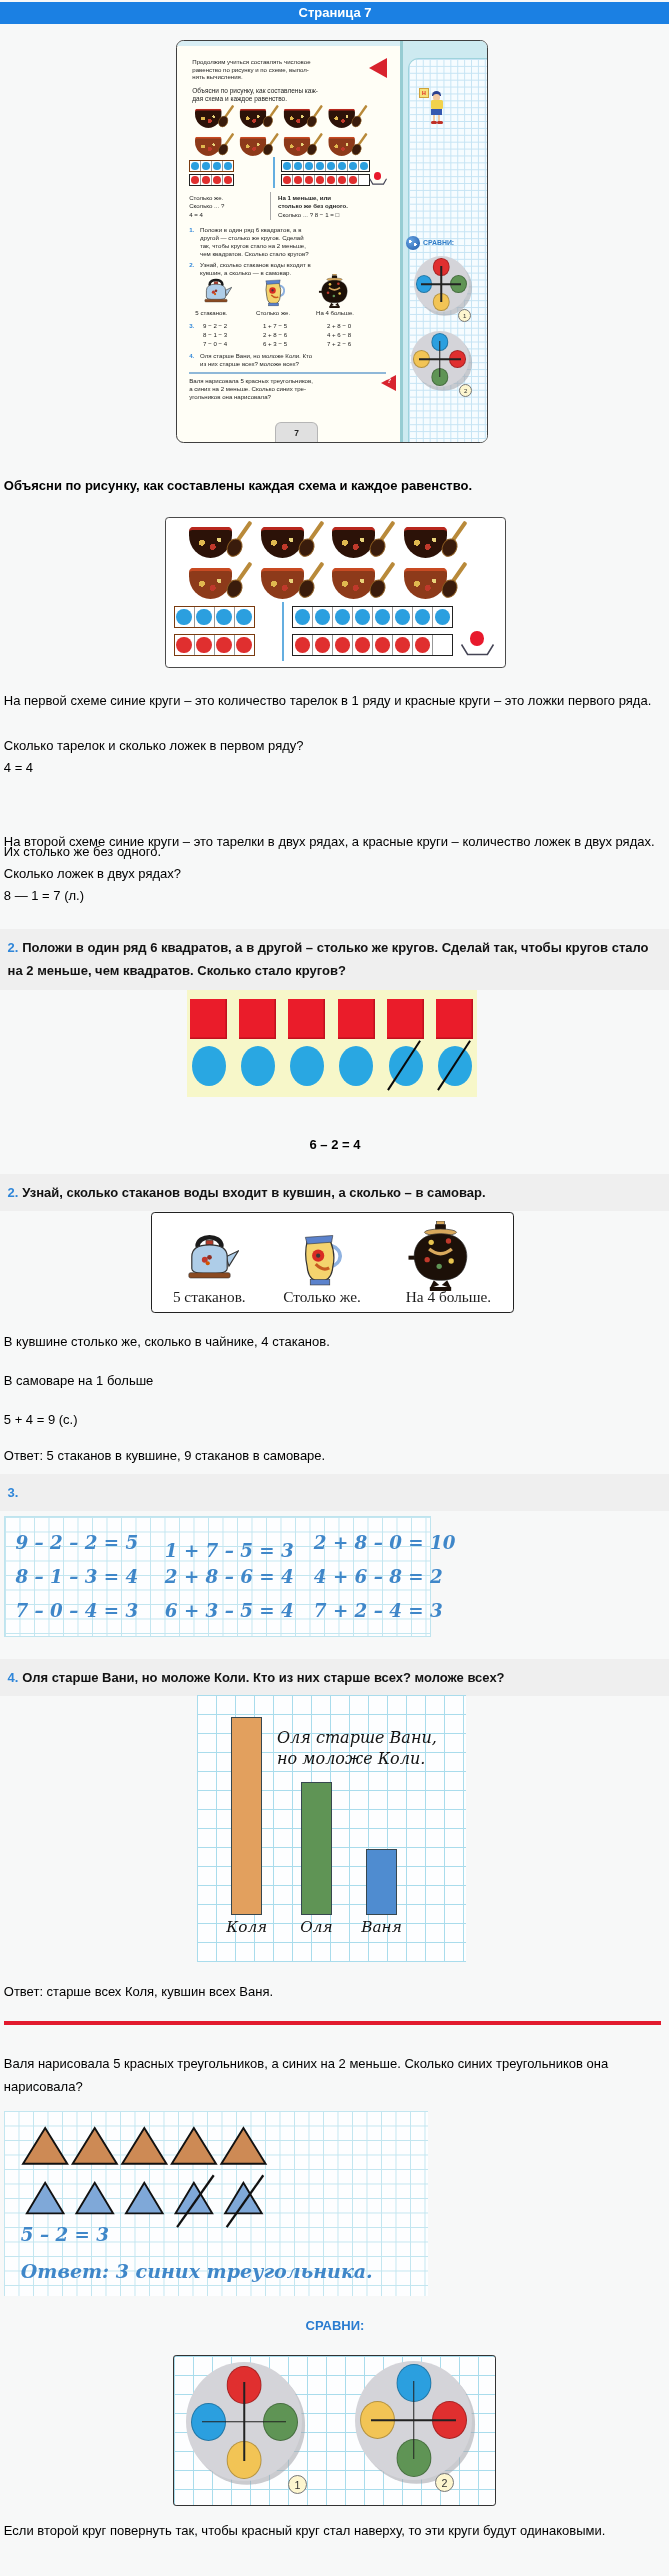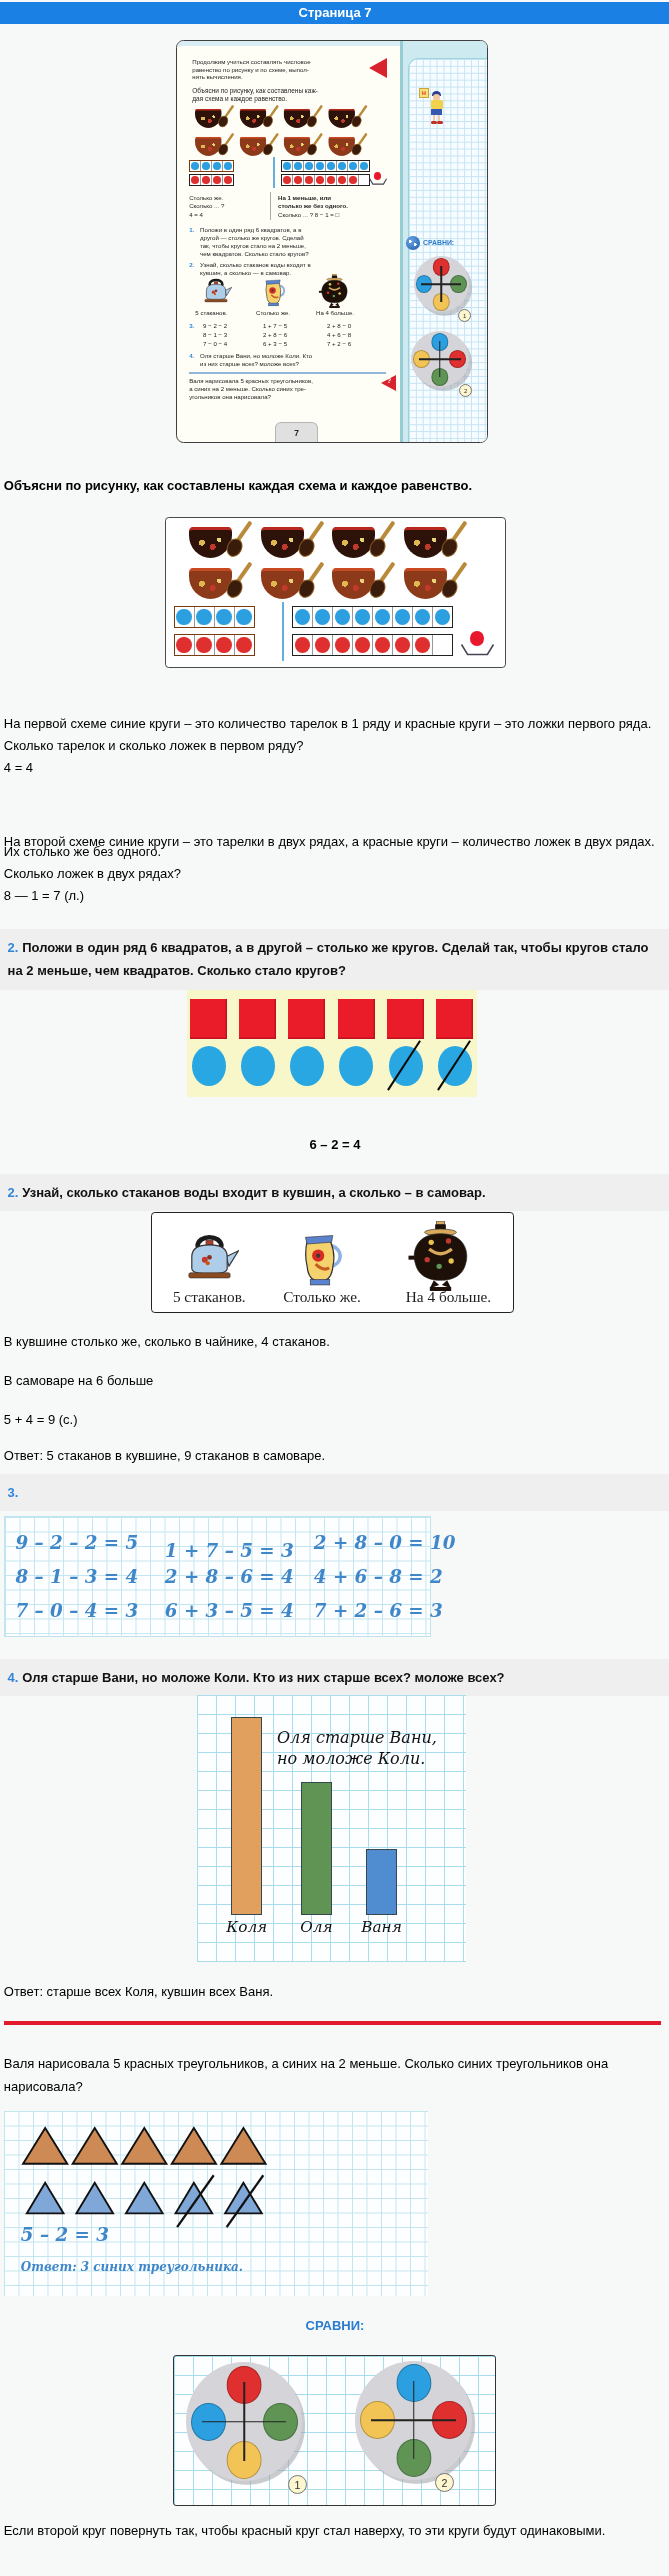--- a/index.html
+++ b/index.html
@@ -498,21 +498,21 @@
           <div class="cdot" style="background: rgb(224, 47, 47);"></div>
         </div>
         <div class="cell"></div>
       </div>
     <div class="basket-dot" style="left:304px;top:113px;"></div>
     <svg class="abs" style="left:294px;top:125px;" width="35" height="13.7" viewBox="0 0 46 18">
       <path d="M2 2 L10 15 L36 15 L44 2" fill="none" stroke="#445" stroke-width="2"></path>
     </svg>
   </div>
 
-  <div class="para" style="top:712px;">На первой схеме синие круги – это количество тарелок в 1 ряду и красные круги – это ложки первого ряда.</div>
+  <div class="para" style="top:689px;">На первой схеме синие круги – это количество тарелок в 1 ряду и красные круги – это ложки первого ряда.</div>
   <div class="para" style="top:734px;">Сколько тарелок и сколько ложек в первом ряду?</div>
   <div class="para" style="top:756px;">4 = 4</div>
   <div class="para" style="top:786px;margin-top:44px;">На второй схеме синие круги – это тарелки в двух рядах, а красные круги – количество ложек в двух рядах.</div>
   <div class="para" style="top:840px;">Их столько же без одного.</div>
   <div class="para" style="top:862px;">Сколько ложек в двух рядах?</div>
   <div class="para" style="top:884px;">8 — 1 = 7 (л.)</div>
 
   <div class="task-head" style="top:929px;">
     <span class="task-num">2.</span><span>Положи в один ряд 6 квадратов, а в другой – столько же кругов. Сделай так, чтобы кругов стало на 2 меньше, чем квадратов. Сколько стало кругов?</span>
   </div>
@@ -577,37 +577,37 @@
         <circle cx="30" cy="58" r="4" fill="#c0392b"></circle>
       <path d="M40 89 L34 101 L48 96 Z" fill="#1c1008"></path>
         <path d="M60 89 L66 101 L52 96 Z" fill="#1c1008"></path>
       <rect x="34" y="99" width="32" height="6" fill="#1c1008"></rect>
     </svg>
     <div class="abs serif" style="left:15.3px;top:75px;width:84px;text-align:center;font-size:15.3px;">5 стаканов.</div>
     <div class="abs serif" style="left:124px;top:75px;width:92px;text-align:center;font-size:15.3px;">Столько же.</div>
     <div class="abs serif" style="left:243px;top:75px;width:107px;text-align:center;font-size:15.3px;">На 4 больше.</div>
   </div>
   <div class="para" style="top:1330px;">В кувшине столько же, сколько в чайнике, 4 стаканов.</div>
-  <div class="para" style="top:1369px;">В самоваре на 6 больше</div>
+  <div class="para" style="top:1369px;">В самоваре на 1 больше</div>
   <div class="para" style="top:1408px;">5 + 4 = 9 (с.)</div>
   <div class="para" style="top:1444px;">Ответ: 5 стаканов в кувшине, 9 стаканов в самоваре.</div>
 
   <div class="task-head" style="top:1474px;">
     <span class="task-num">3.</span>
   </div>
   <div class="abs checker" id="eq-rows" style="left:3.8px;top:1516px;width:425px;height:119px;border:0.8px solid #bfe4ee;">
       <span class="eq-cell" style="left: 10.7px; top: 15.3px;">9 – 2 – 2 = 5</span>
       <span class="eq-cell" style="left: 160px; top: 23px;">1 + 7 – 5 = 3</span>
       <span class="eq-cell" style="left: 309px; top: 15.3px;">2 + 8 – 0 = 10</span>
       <span class="eq-cell" style="left: 10.7px; top: 49px;">8 – 1 – 3 = 4</span>
       <span class="eq-cell" style="left: 160px; top: 49px;">2 + 8 – 6 = 4</span>
       <span class="eq-cell" style="left: 309px; top: 49px;">4 + 6 – 8 = 2</span>
       <span class="eq-cell" style="left: 10.7px; top: 83px;">7 – 0 – 4 = 3</span>
       <span class="eq-cell" style="left: 160px; top: 83px;">6 + 3 – 5 = 4</span>
-      <span class="eq-cell" style="left: 309px; top: 83px;">7 + 2 – 6 = 3</span>
+      <span class="eq-cell" style="left: 309px; top: 83px;">7 + 2 – 4 = 3</span>
     </div>
 
   <div class="task-head" style="top:1659px;">
     <span class="task-num">4.</span><span>Оля старше Вани, но моложе Коли. Кто из них старше всех? моложе всех?</span>
   </div>
   <div class="abs checker-lg" id="fig-age" style="left:197px;top:1695px;width:269px;height:267px;">
     <div class="abs" id="bars" style="left:0;top:0;width:100%;height:100%;">
         <div class="age-bar" style="height: 198px; left: 34px; background: rgb(226, 160, 94);"></div>
         <div class="age-bar" style="height: 133px; left: 104px; background: rgb(95, 148, 85);"></div>
         <div class="age-bar grid-bar" style="height: 66px; left: 169px; background: rgb(79, 140, 208);"></div>
@@ -637,21 +637,21 @@
         <polygon points="314,22 285,69 343,69" fill="#cd8a55" stroke="#111" stroke-width="2.5"></polygon>
         <polygon points="54,94 30,134 78,134" fill="#7fa8d8" stroke="#111" stroke-width="2.5"></polygon>
         <polygon points="119,94 95,134 143,134" fill="#7fa8d8" stroke="#111" stroke-width="2.5"></polygon>
         <polygon points="184,94 160,134 208,134" fill="#7fa8d8" stroke="#111" stroke-width="2.5"></polygon>
         <polygon points="249,94 225,134 273,134" fill="#7fa8d8" stroke="#111" stroke-width="2.5"></polygon>
         <polygon points="314,94 290,134 338,134" fill="#7fa8d8" stroke="#111" stroke-width="2.5"></polygon>
         <line x1="227" y1="152" x2="275" y2="84" stroke="#111" stroke-width="3"></line>
         <line x1="292" y1="152" x2="340" y2="84" stroke="#111" stroke-width="3"></line>
       </svg>
     <div class="abs hand" style="left:17px;top:113px;font-size:18.3px;color:#3f87c9;font-weight:bold;">5 – 2 = 3</div>
-    <div class="abs hand" style="left:17px;top:149px;font-size:12px;color:#3f87c9;font-weight:bold;">Ответ: 3 синих треугольника.</div>
+    <div class="abs hand" style="left:17px;top:149px;font-size:19px;color:#3f87c9;font-weight:bold;">Ответ: 3 синих треугольника.</div>
   </div>
 
   <div class="abs blue-head center" style="left:0;top:2318px;width:670px;">СРАВНИ:</div>
   <div class="abs checker-lg" style="left:173px;top:2355px;width:321px;height:149px;border:0.8px solid #333;border-radius:3.1px;">
     <div class="disc" id="disc-0" style="left:12.2px;top:6.1px;width:116px;height:119px;">
         <div class="ddot d-top" style="background: rgb(224, 47, 47);"></div>
         <div class="ddot d-left" style="background: rgb(43, 159, 223);"></div>
         <div class="ddot d-right" style="background: rgb(95, 148, 85);"></div>
         <div class="ddot d-bottom" style="background: rgb(242, 196, 85);"></div>
         <div class="dvline"></div>

